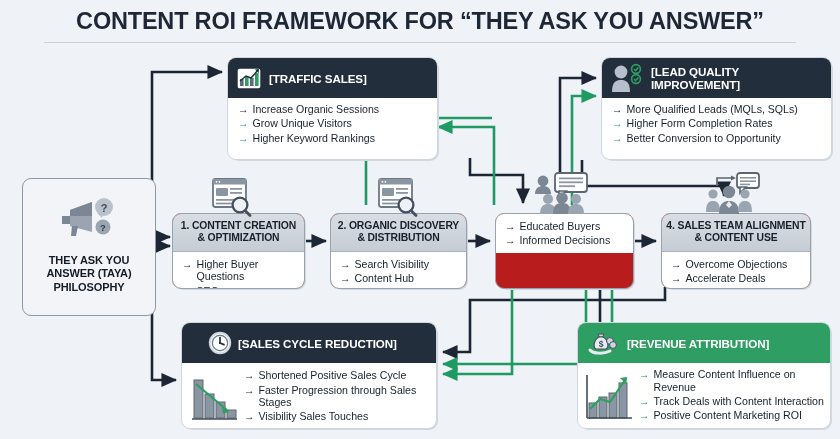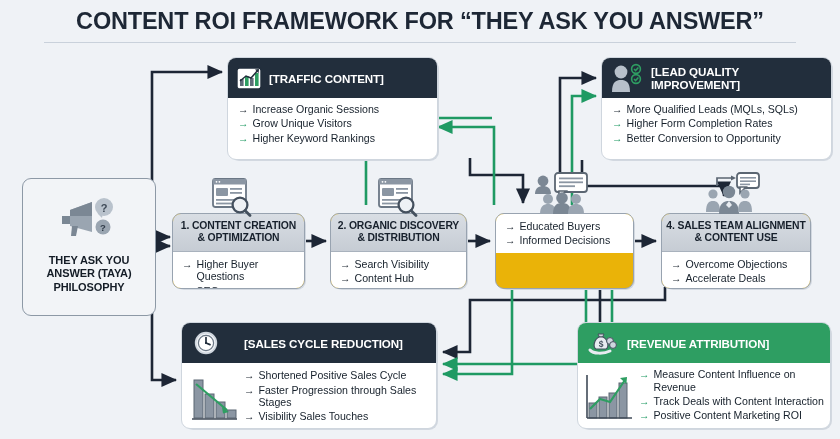--- a/index.html
+++ b/index.html
@@ -23,21 +23,21 @@
   }
 
   
   .card{position:absolute;box-sizing:border-box;}
   .card .shadow{
     position:absolute;left:3px;top:3px;right:-3px;bottom:-3px;
     background:#d2d8e0;border-radius:9px;z-index:0;
   }
   .card .body{
     position:relative;z-index:1;width:100%;height:100%;
-    border-radius:9px;overflow:hidden;background:#eab308;
+    border-radius:9px;overflow:hidden;background:#b91c1c;
     border:1.4px solid #9aa5b1;
   }
 
   
   .proc .body{border:1.4px solid #98a3b0;}
   .proc .hd{
     background:linear-gradient(#d9dee4,#c6ccd4);
     color:#17202c;font-weight:bold;
     font-size:10.4px;line-height:12.4px;letter-spacing:-0.15px;
     text-align:center;padding:6px 4px 6px;
@@ -322,21 +322,21 @@
           <svg width="26" height="24" viewBox="0 0 26 24">
             <rect x="1" y="2" width="24" height="21" rx="2.5" fill="#fff" stroke="#222e3c" stroke-width="1.4"></rect>
             <rect x="4" y="13" width="3.6" height="7" fill="#5f6b78"></rect>
             <rect x="9" y="10" width="3.6" height="10" fill="#2e9e62"></rect>
             <rect x="14" y="12" width="3.6" height="8" fill="#5f6b78"></rect>
             <rect x="19" y="7" width="3.6" height="13" fill="#2e9e62"></rect>
             <path d="M4,15 L10,10 L15,12 L22,4" fill="none" stroke="#222e3c" stroke-width="1.5"></path>
             <path d="M19,3.5 L23,3 L22.6,7.2 Z" fill="#222e3c"></path>
           </svg>
         </span>
-        <span class="lab">[TRAFFIC CONTENT]</span>
+        <span class="lab">[TRAFFIC SALES]</span>
       </div>
       <div class="bd">
         <ul class="bullets">
           <li>
             <span class="ar dark">→</span>
             <span>Increase Organic Sessions</span>
           </li>
           <li>
             <span class="ar green">→</span>
             <span>Grow Unique Visitors</span>
@@ -381,21 +381,21 @@
             <span>Better Conversion to Opportunity</span>
           </li>
         </ul>
       </div>
     </div>
   </div>
 
   <div class="card outcome" style="left:181px;top:322px;width:254px;height:105px;">
     <div class="shadow"></div>
     <div class="body">
-      <div class="hd" style="padding-left:12px;gap:26px;">
+      <div class="hd" style="padding-left:26px;gap:6px;">
         <span>
           <svg width="24" height="24" viewBox="0 0 24 24">
             <circle cx="12" cy="12" r="10.4" fill="#eef1f5" stroke="#cfd6de" stroke-width="1.6"></circle>
             <circle cx="12" cy="12" r="7.6" fill="#fff" stroke="#6b7785" stroke-width="1.2"></circle>
             <line x1="12" y1="12" x2="12" y2="6.6" stroke="#222e3c" stroke-width="1.7" stroke-linecap="round"></line>
             <line x1="12" y1="12" x2="16" y2="13.6" stroke="#222e3c" stroke-width="1.7" stroke-linecap="round"></line>
             <circle cx="12" cy="12" r="1" fill="#222e3c"></circle>
           </svg>
         </span>
         <span class="lab">[SALES CYCLE REDUCTION]</span>

